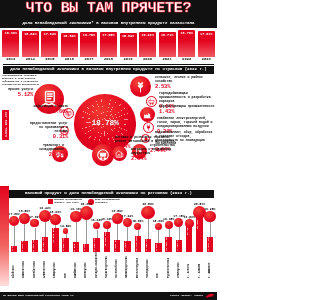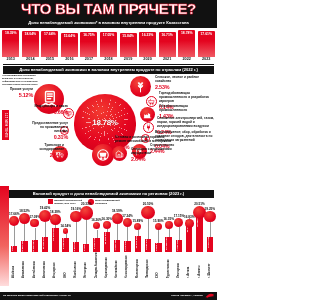--- a/index.html
+++ b/index.html
@@ -3,21 +3,21 @@
 <meta charset="utf-8">
 <style>
   * { margin:0; padding:0; box-sizing:border-box; }
   html,body { width:217px; height:300px; overflow:hidden; }
   body {
     font-family:"Liberation Sans", sans-serif;
     background:#ffffff;
     color:#1a1a1a;
     position:relative;
   }
-  .page { position:relative; width:217px; height:244px; background:#fff; }
+  .page { position:relative; width:217px; height:244px; background:#fff;font-family:Liberation Mono, monospace; }
 
   
   .titlebar {
     position:absolute; left:0; top:0; width:217px; height:18px;
     background:#111111;
   }
   .title-text {
     position:absolute; left:0; top:0; width:217px; height:18px;
     line-height:18px; text-align:center;
     font-size:15px; font-weight:bold; letter-spacing:-0.3px;

